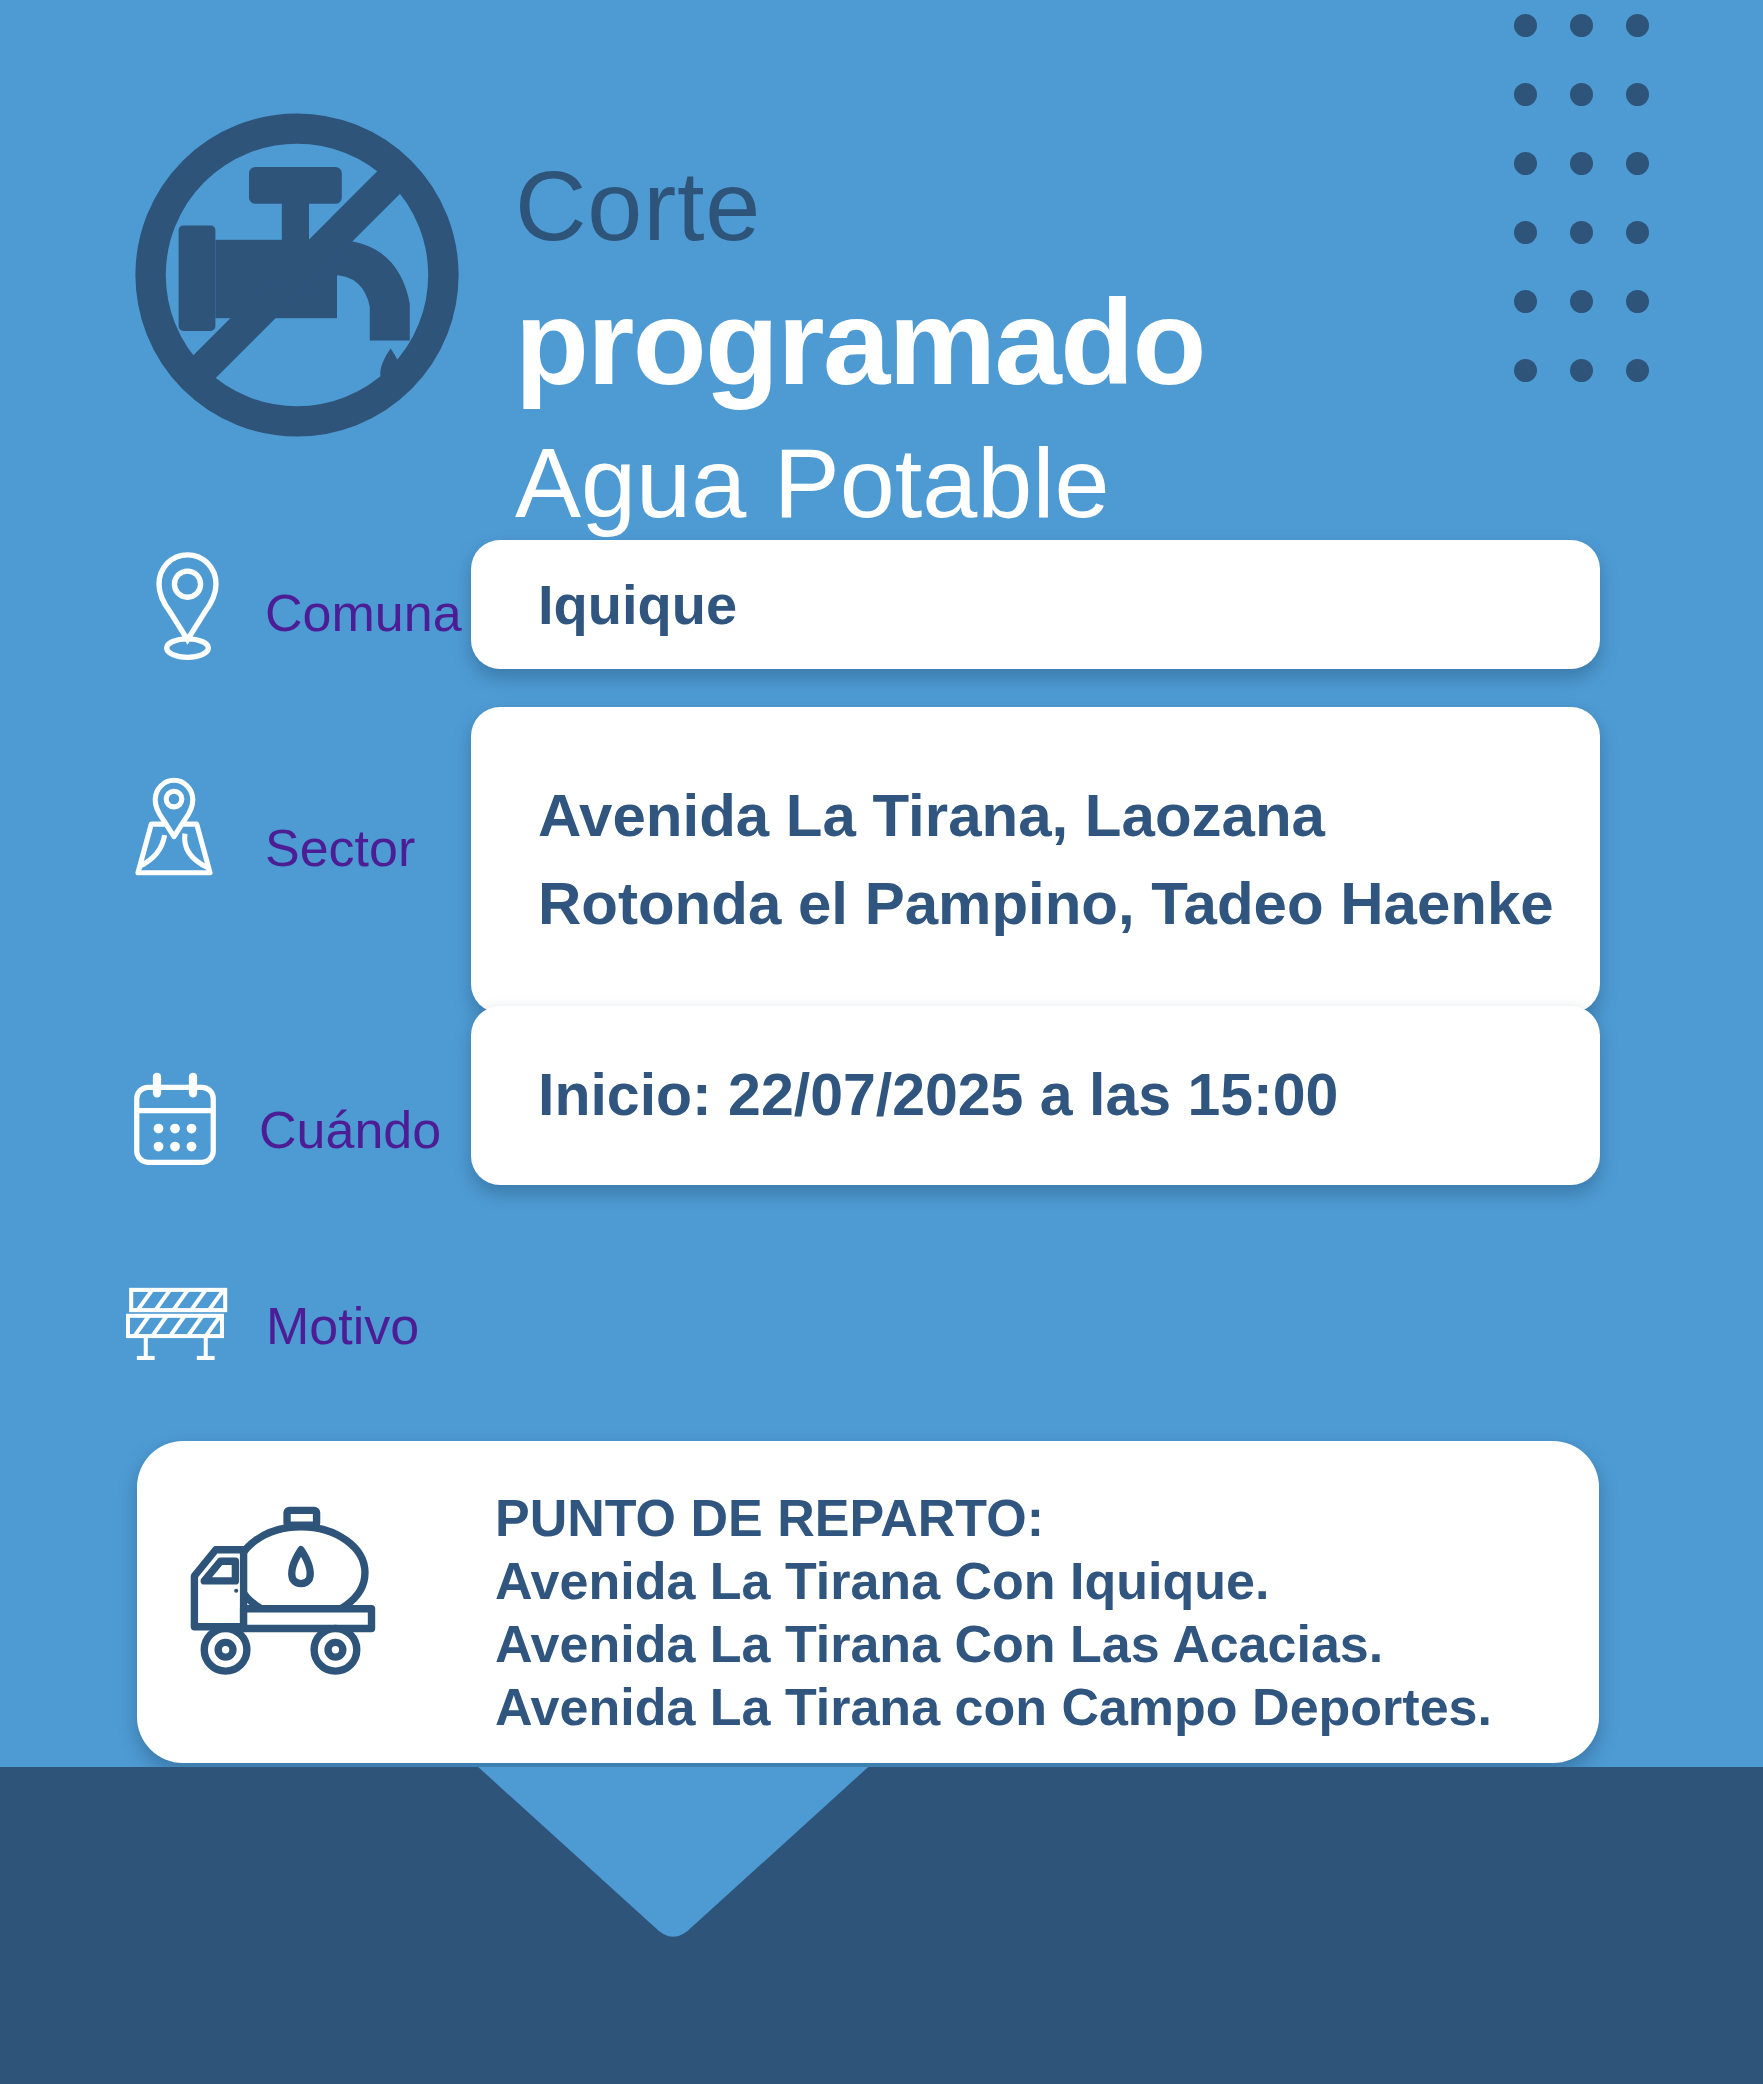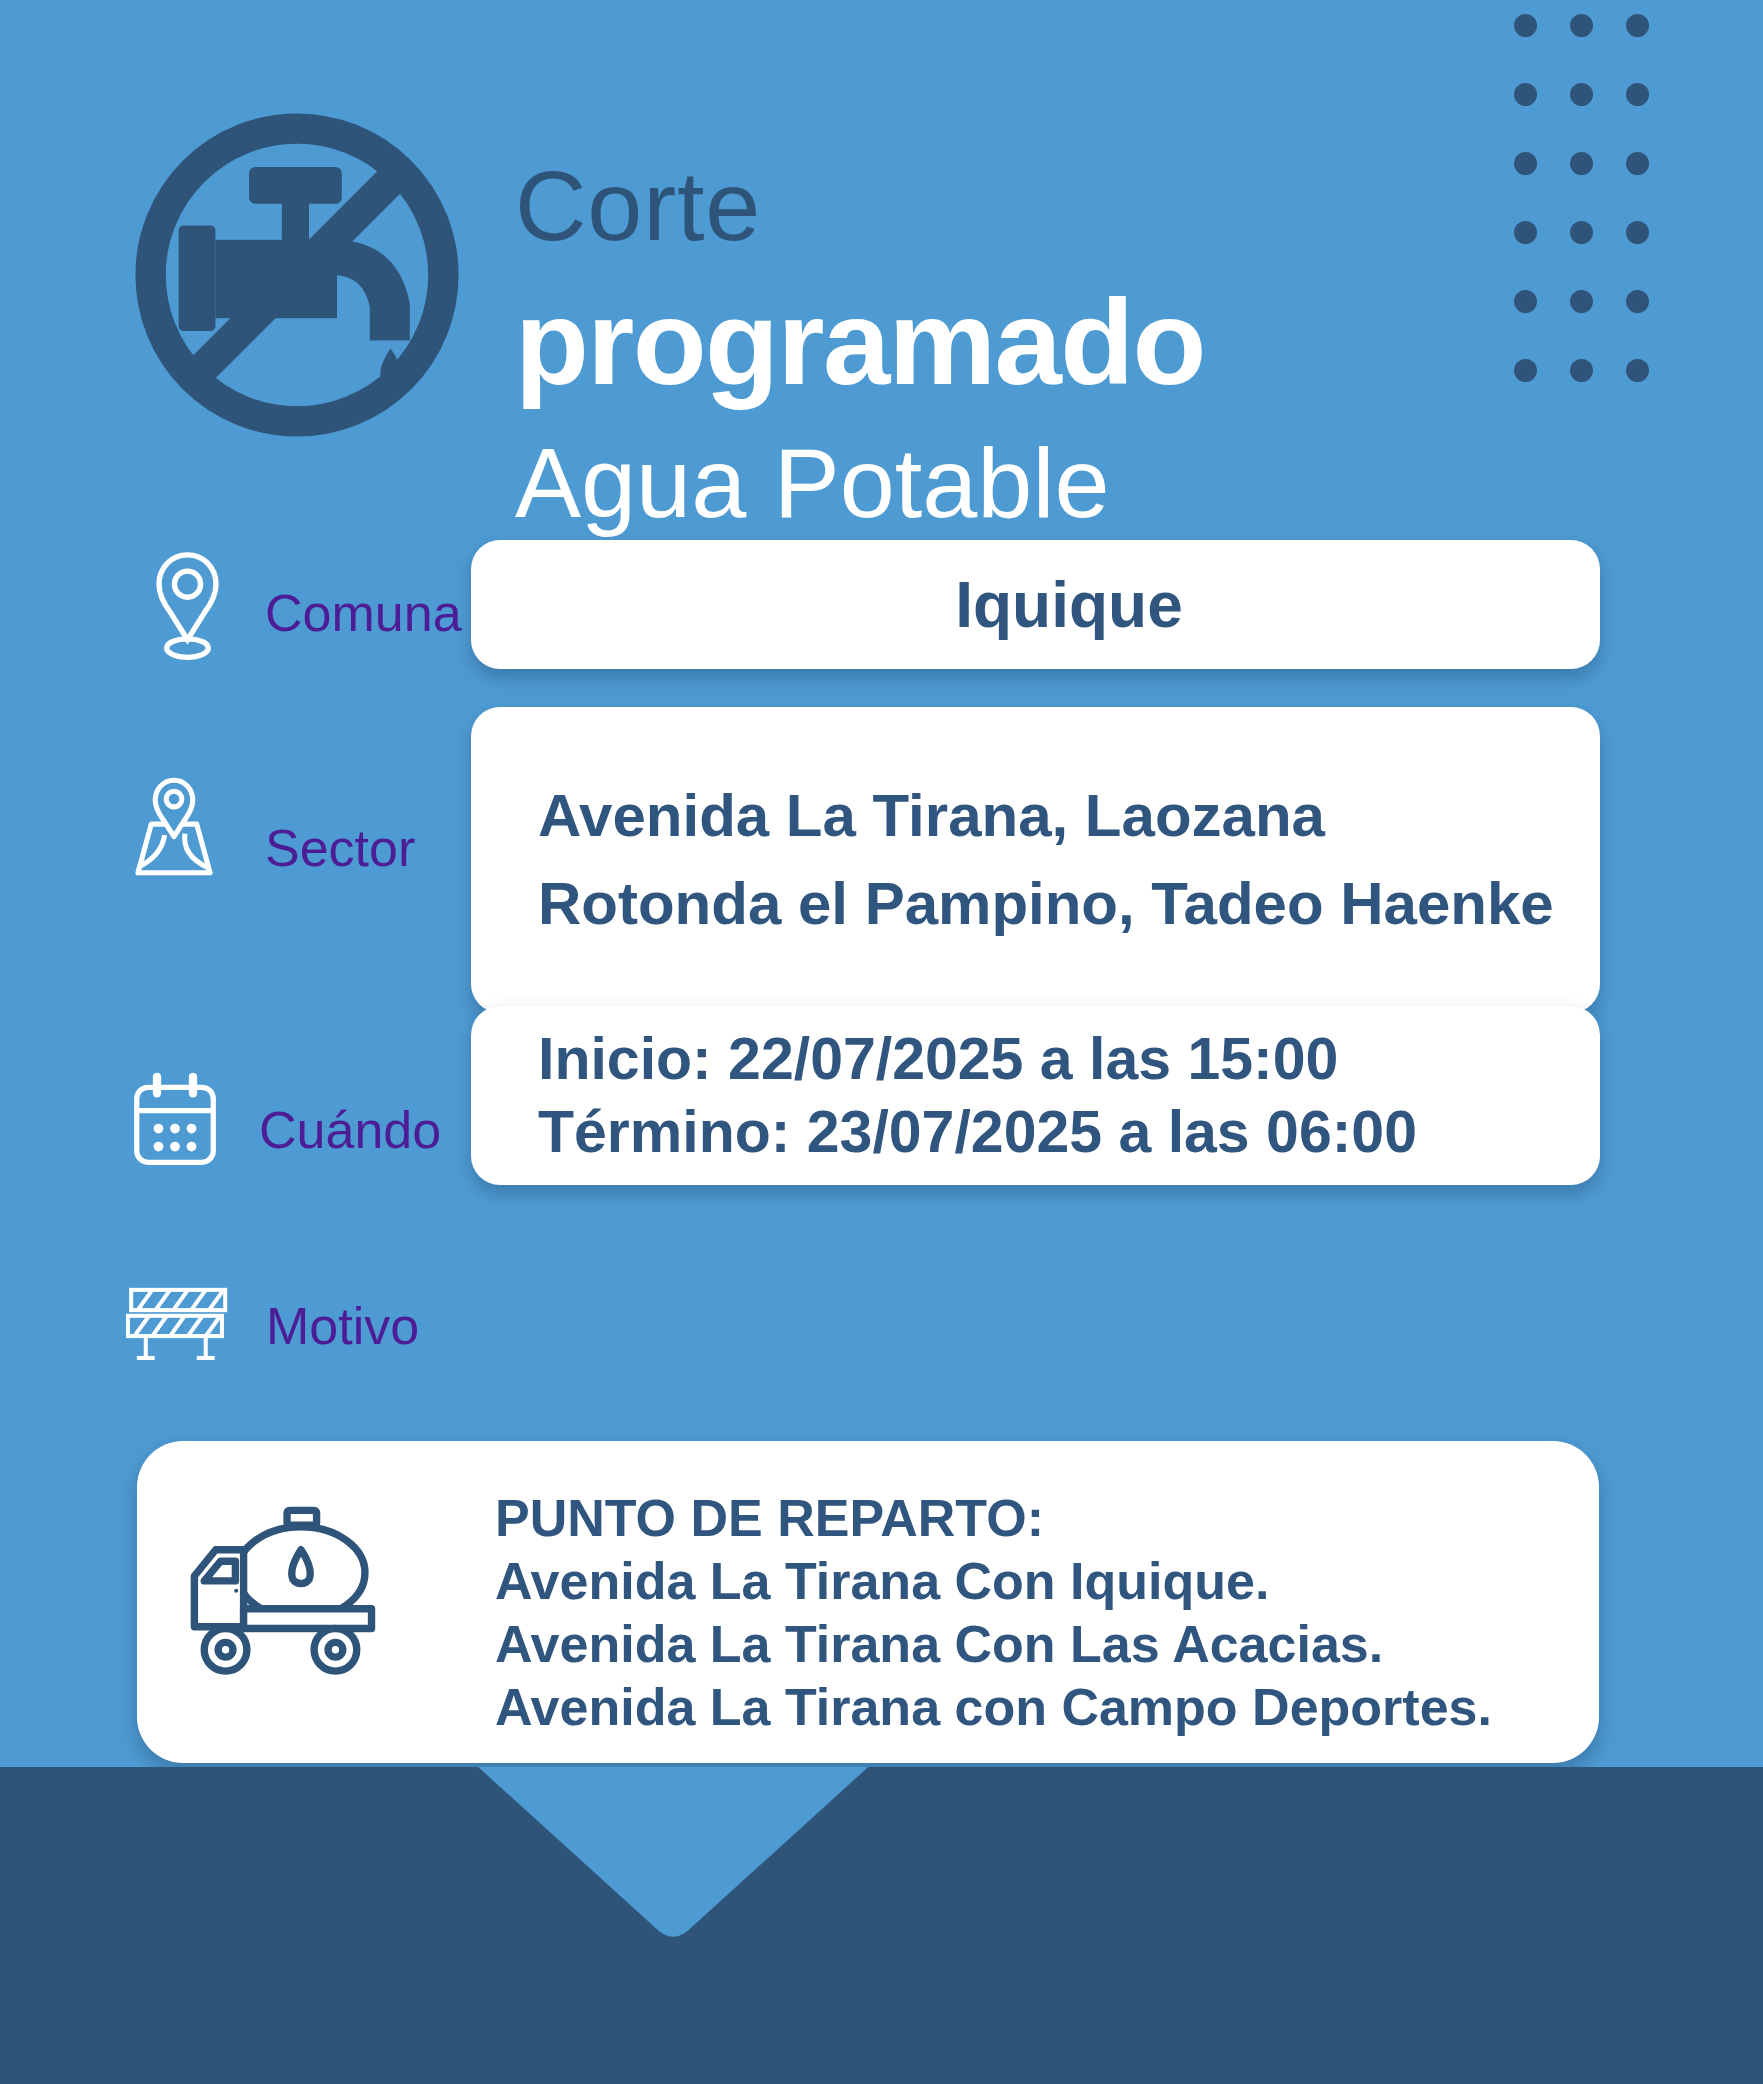--- a/index.html
+++ b/index.html
@@ -24,21 +24,21 @@
   .row-icon{position:absolute;}
   .row-label{position:absolute;color:#4c1d95;font-weight:400;font-size:52px;line-height:57px;white-space:nowrap;}
   .box{
     position:absolute;left:471px;width:1129px;background:#fff;border-radius:29px;
     box-shadow:0 8.1px 18px rgba(15,40,70,.28);
     display:flex;flex-direction:column;justify-content:center;
     padding-left:67px;box-sizing:border-box;
   }
   .box .val{color:#30567F;font-weight:700;white-space:nowrap;}
   .box-comuna{top:540px;height:129px;}
-  .box-comuna .val{font-size:64px;line-height:78px;text-align:center;}
+  .box-comuna .val{font-size:56px;line-height:78px;}
   .box-sector{top:707px;height:306px;}
   .box-sector .val{font-size:60px;line-height:88px;}
   .box-cuando{top:1006px;height:179px;}
   .box-cuando .val{font-size:59px;line-height:73px;}
   .box-motivo{top:1254px;height:151px;}
   .box-motivo .val{font-size:55px;line-height:65px;}
   .icon-pin{left:149px;top:546px;width:77px;height:121px;}
   .icon-map{left:127px;top:775px;width:94px;height:103px;}
   .icon-cal{left:130px;top:1068px;width:90px;height:103px;}
   .icon-bar{left:126px;top:1285px;width:106px;height:77px;}
@@ -142,21 +142,20 @@
         <circle cx="60" cy="77" r="6.5"></circle>
         <circle cx="82" cy="77" r="6.5"></circle>
       <circle cx="38" cy="101" r="6.5"></circle>
         <circle cx="60" cy="101" r="6.5"></circle>
         <circle cx="82" cy="101" r="6.5"></circle>
     </g>
   </svg>
   <div class="row-label lbl-cuando">Cuándo</div>
   <div class="box box-cuando">
     <div class="val">Inicio: 22/07/2025 a las 15:00</div>
-    <div class="val">Término: 23/07/2025 a las 06:00</div>
   </div>
 
   <svg class="row-icon icon-bar" viewBox="0 0 130 95">
     <g fill="none" stroke="#fff" stroke-width="5">
       <rect x="6" y="6" width="116" height="25"></rect>
       <line x1="14" y1="31" x2="32" y2="6"></line>
         <line x1="36" y1="31" x2="54" y2="6"></line>
       <line x1="58" y1="31" x2="76" y2="6"></line>
         <line x1="80" y1="31" x2="98" y2="6"></line>
         <line x1="102" y1="31" x2="120" y2="6"></line>

